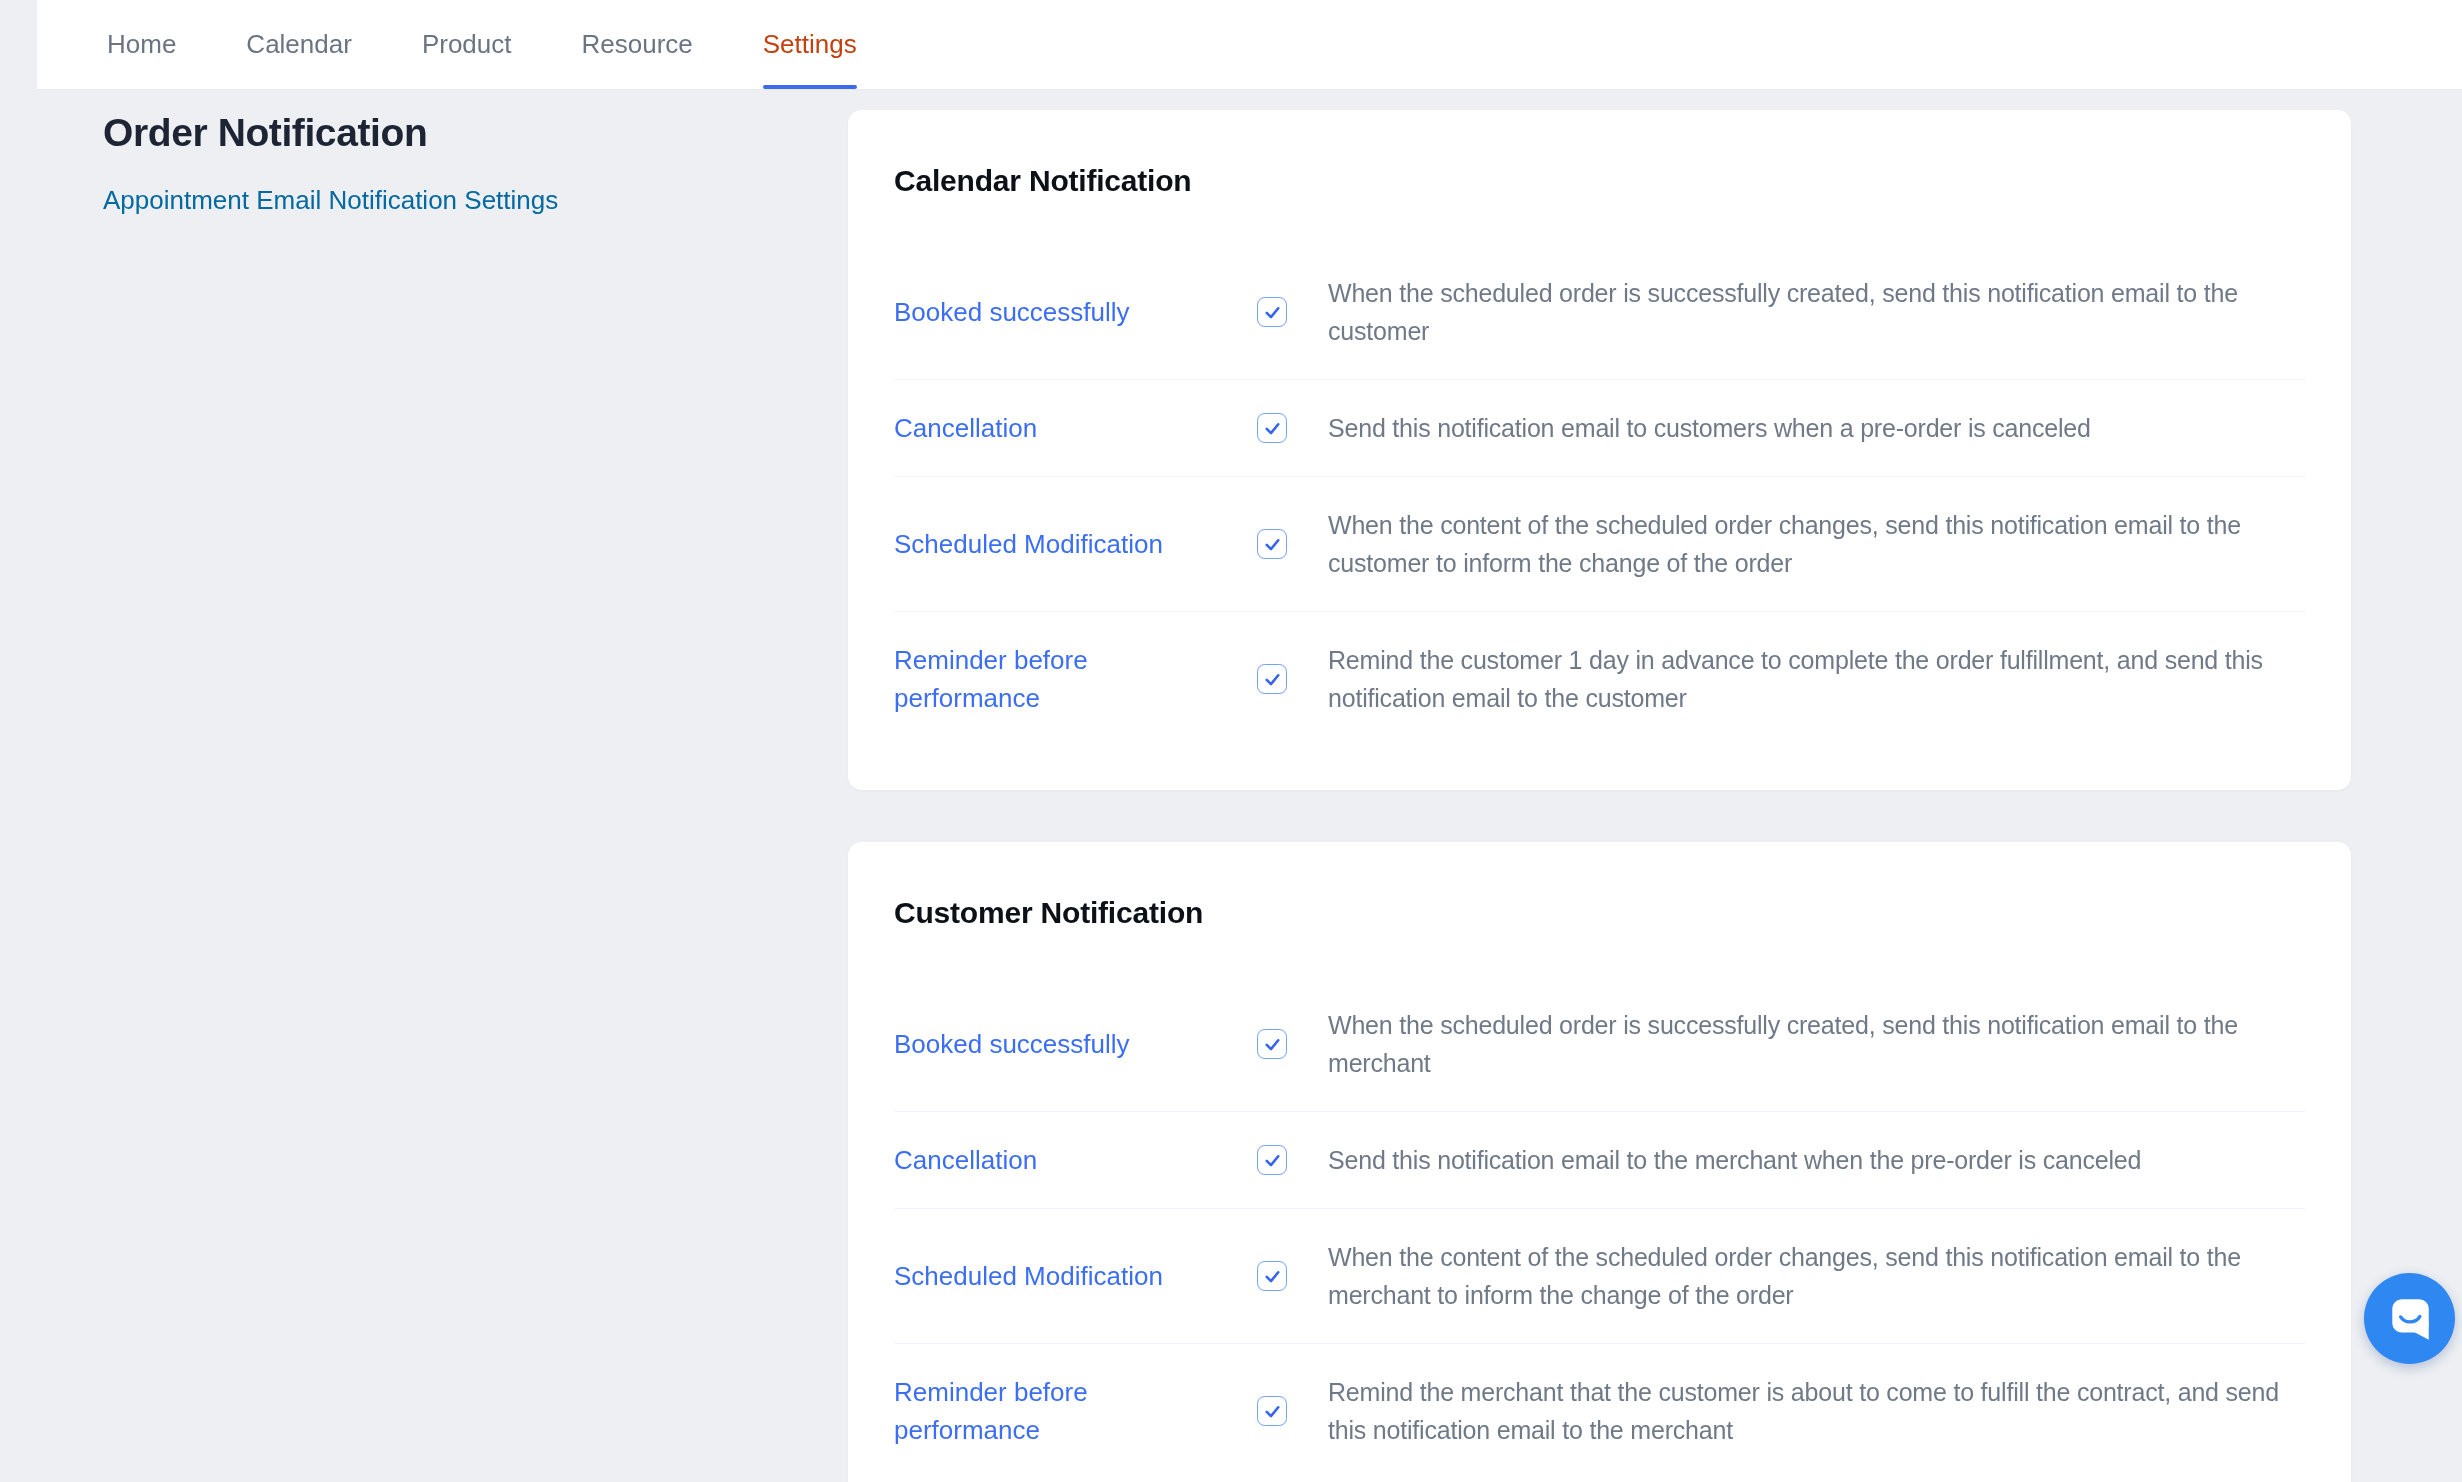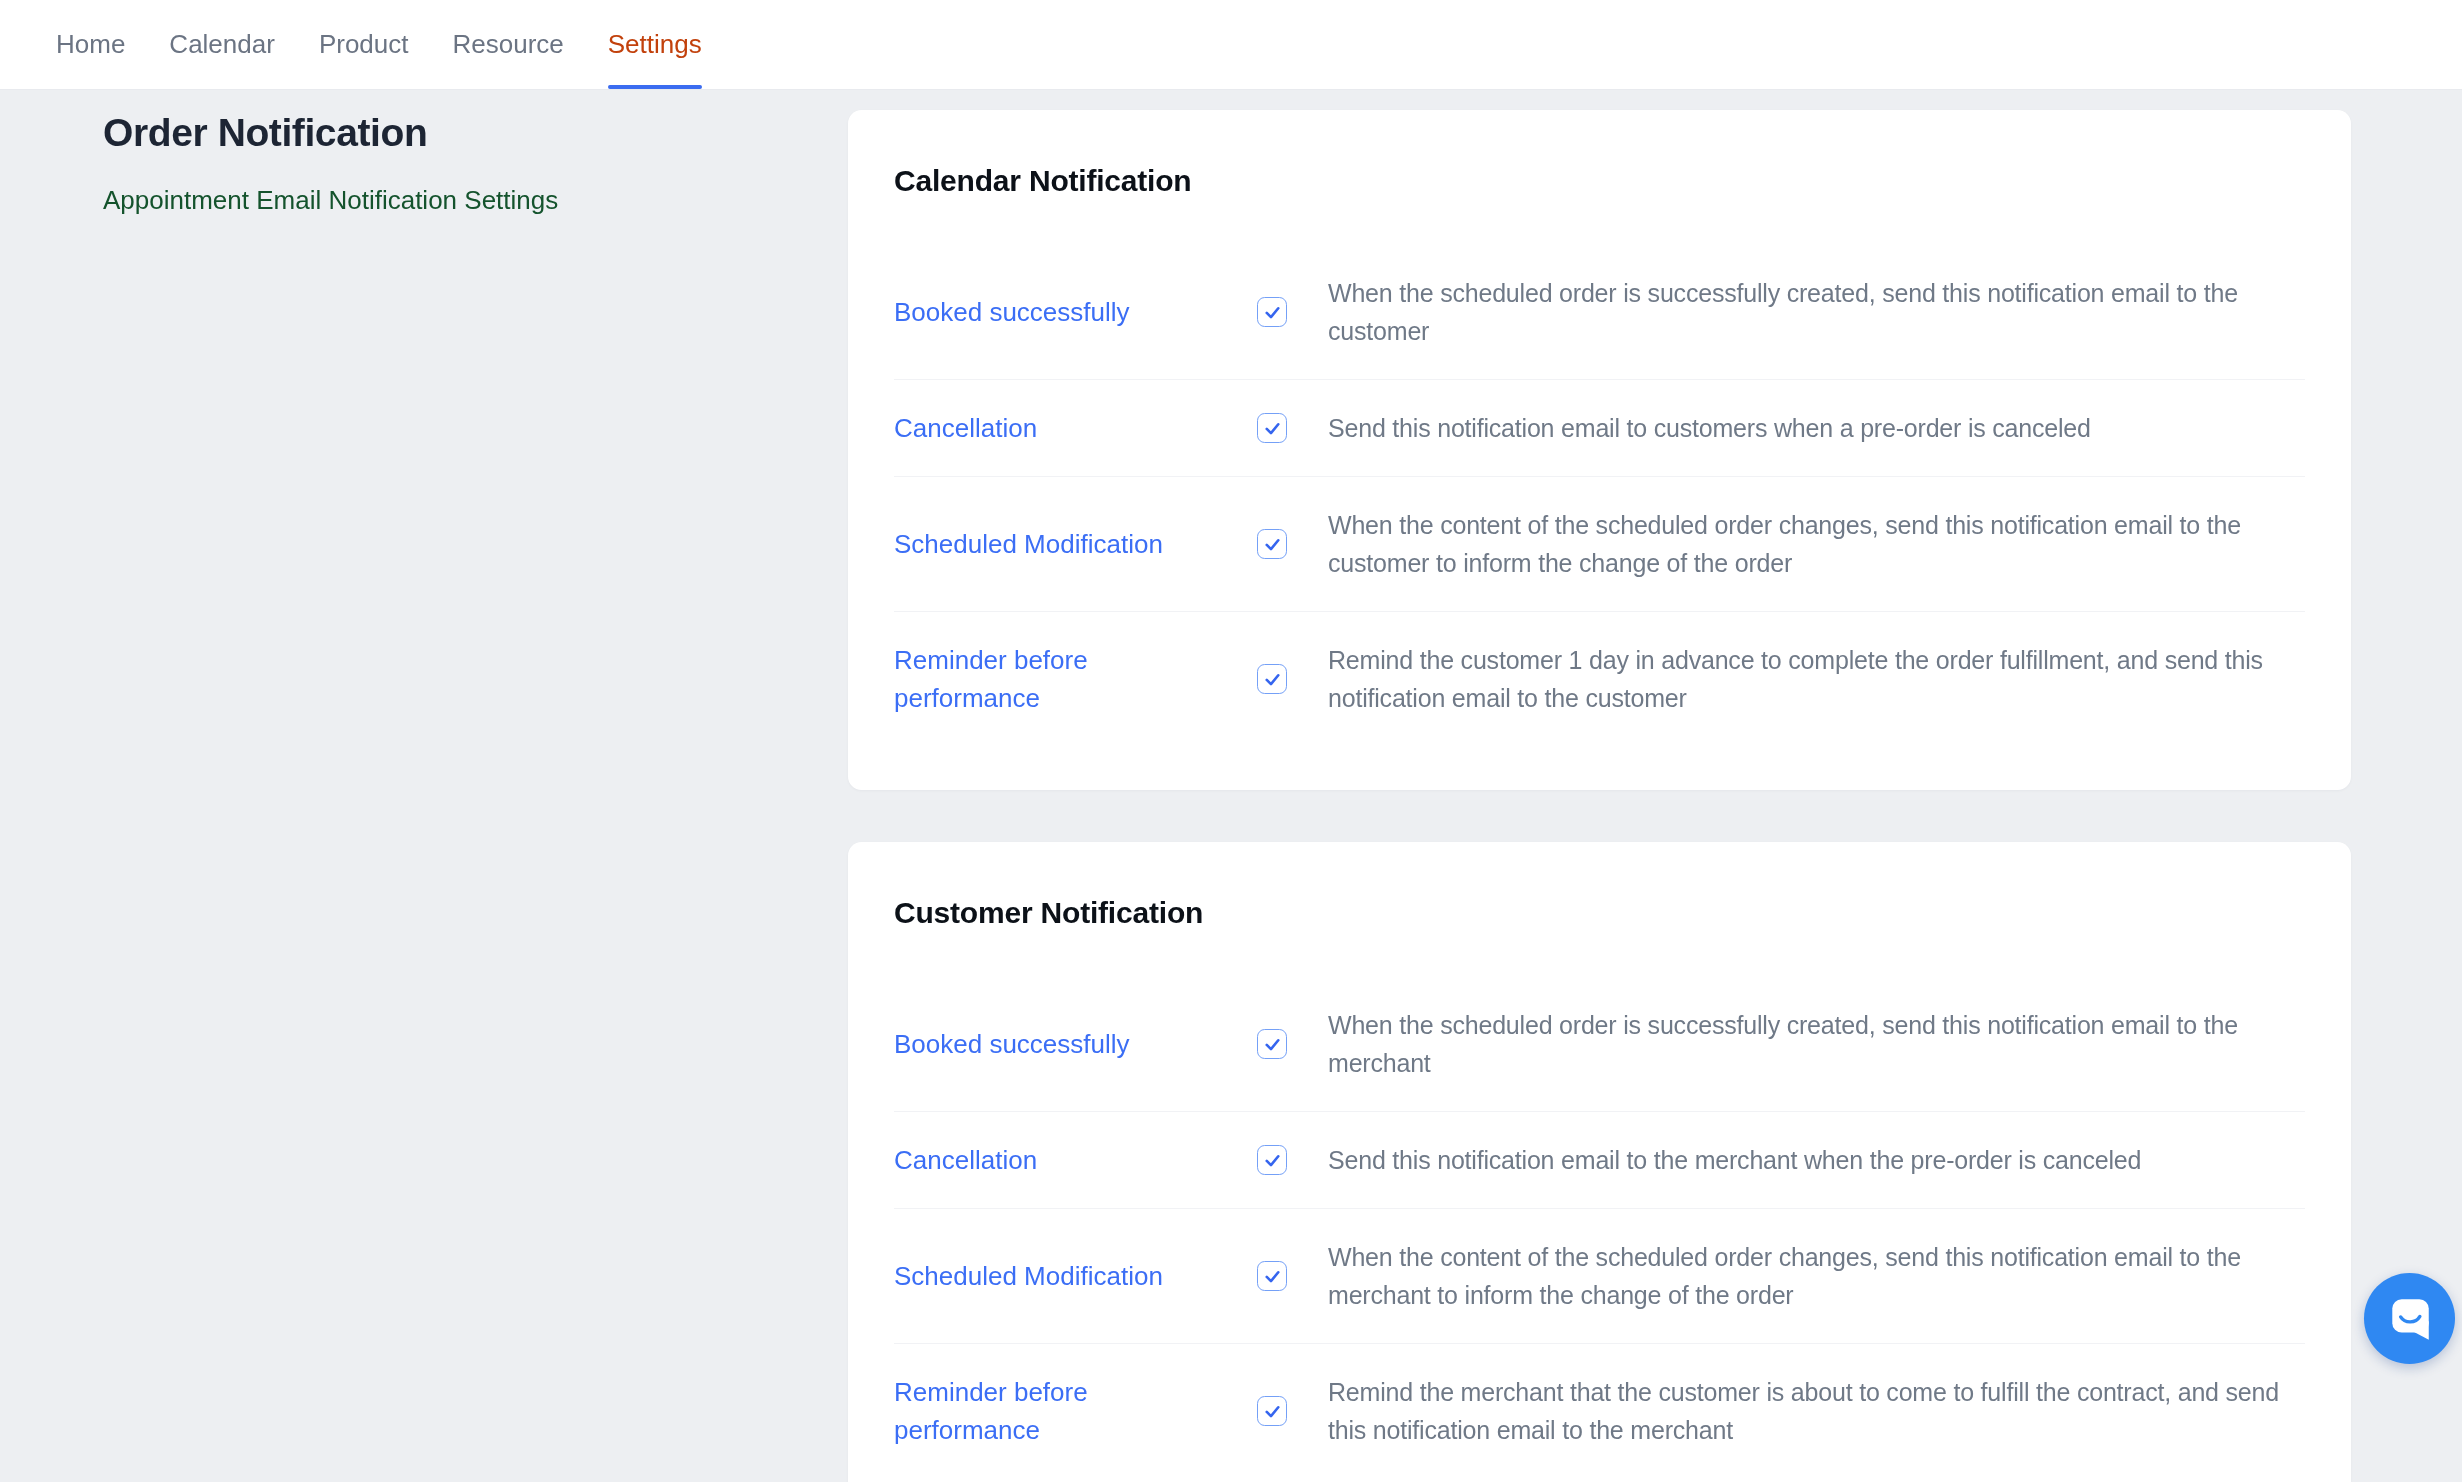--- a/index.html
+++ b/index.html
@@ -10,22 +10,23 @@
     color: #1d2534;
   }
 
   
   .topnav {
     height: 90px;
     background: #ffffff;
     border-bottom: 1px solid #e8eaee;
     display: flex;
     align-items: stretch;
-    padding-left: 56px;
-    gap: 44px;
+    padding-left: 70px;
+    gap: 70px;
+    margin-left: 37px;
   }
   .nav-item {
     display: flex;
     align-items: center;
     position: relative;
     font-size: 26px;
     color: #6b7483;
     cursor: pointer;
     white-space: nowrap;
   }
@@ -55,21 +56,21 @@
     font-size: 39px;
     line-height: 46px;
     font-weight: 700;
     letter-spacing: -0.4px;
     color: #1d2534;
   }
   .page-subtitle {
     margin-top: 28px;
     font-size: 26px;
     line-height: 33px;
-    color: #14532d;
+    color: #0369a1;
   }
 
   .content {
     flex: 1 1 auto;
     margin-right: 111px;
     padding-top: 20px;
     display: flex;
     flex-direction: column;
     gap: 52px;
   }

